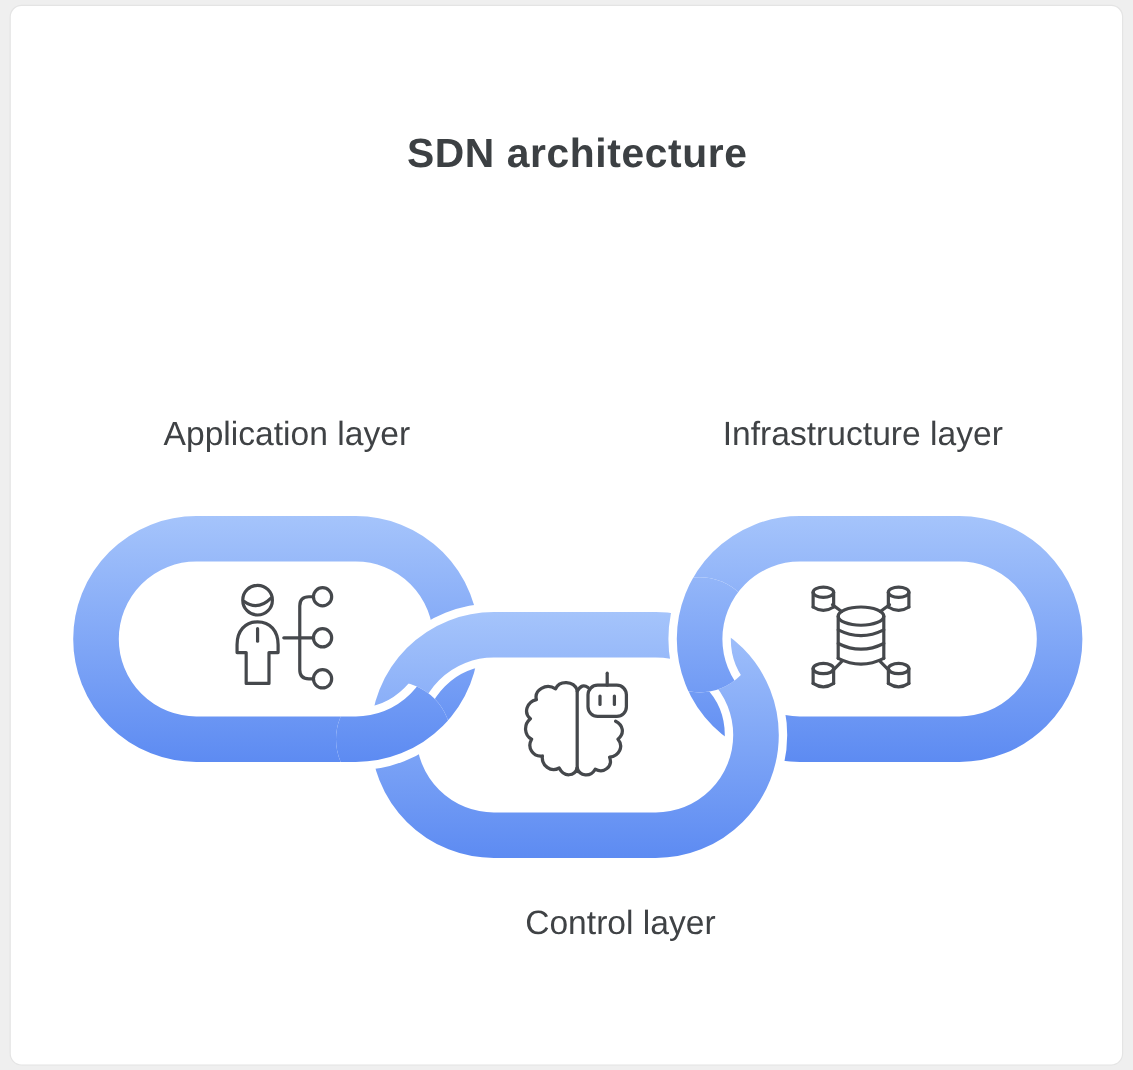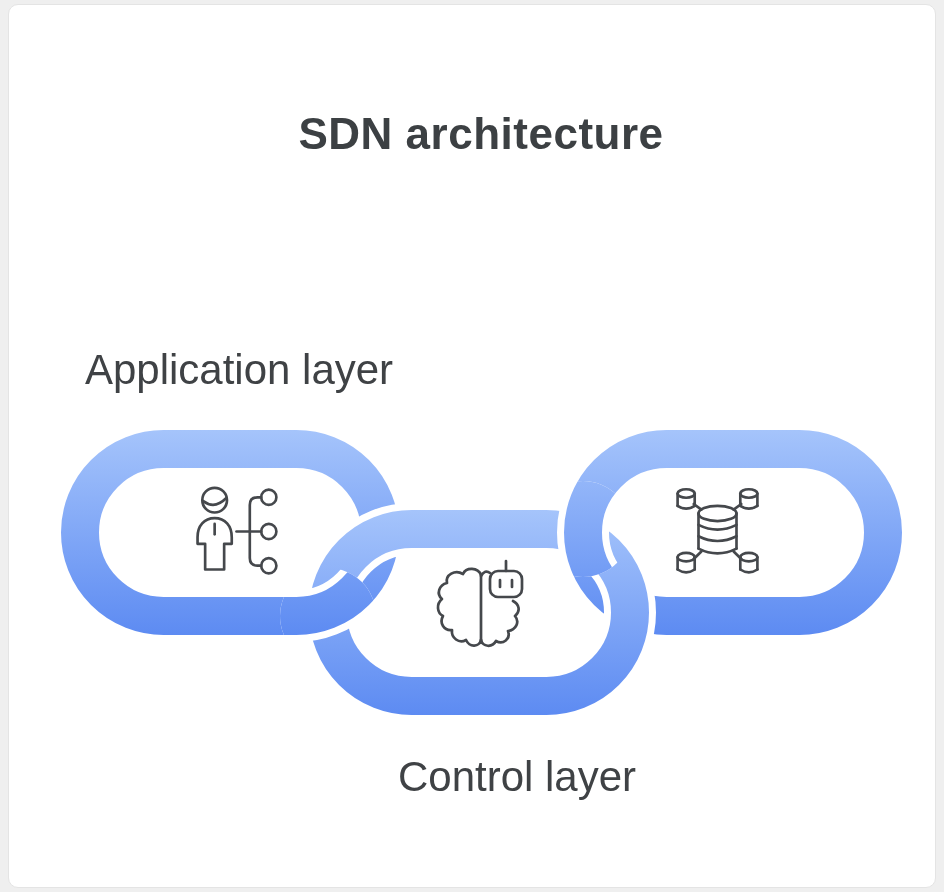--- a/index.html
+++ b/index.html
@@ -1,37 +1,38 @@
 <!DOCTYPE html>
 <html><head>
 <meta charset="utf-8">
 <style>
   * { margin:0; padding:0; box-sizing:border-box; }
   html,body { width:944px; height:892px; background:#efefef; overflow:hidden;
               font-family:"Liberation Sans", sans-serif; }
   .card { position:absolute; left:8px; right:8px; top:4px; bottom:4px;
           background:#ffffff; border:1px solid #e4e4e4; border-radius:10px; }
   .title { position:absolute; left:472px; top:104px; transform:translateX(-50%);
-           font-size:44px; font-weight:bold; color:#3c4043; white-space:nowrap;
+           font-size:34px; font-weight:bold; color:#3c4043; white-space:nowrap;
            letter-spacing:0.5px; }
-  .layer-label { position:absolute; transform:translateX(-50%); font-size:42px;
+  .layer-label { position:absolute; transform:translateX(-50%); font-size:28px;
                  font-weight:400; color:#3f4245; white-space:nowrap; }
   #label-application   { left:230px; top:341px; }
   #label-infrastructure{ left:710px; top:341px; }
   #label-control       { left:470px; top:748px;margin-left:38px; }
   svg.chain { position:absolute; left:0; top:0; }
 </style>
 </head>
 <body>
 
 <div class="card">
 
   <div class="title">SDN architecture</div>
 
   <div class="layer-label" id="label-application">Application layer</div>
+  <div class="layer-label" id="label-infrastructure">Infrastructure layer</div>
   <div class="layer-label" id="label-control">Control layer</div>
 
   <svg class="chain" width="944" height="892" viewBox="0 0 944 892">
     <defs>
       <linearGradient id="gLR" x1="0" y1="425" x2="0" y2="630" gradientUnits="userSpaceOnUse">
         <stop offset="0" stop-color="#a5c4fb"></stop>
         <stop offset="1" stop-color="#5d8bf2"></stop>
       </linearGradient>
       <linearGradient id="gC" x1="0" y1="505" x2="0" y2="710" gradientUnits="userSpaceOnUse">
         <stop offset="0" stop-color="#a5c4fb"></stop>

